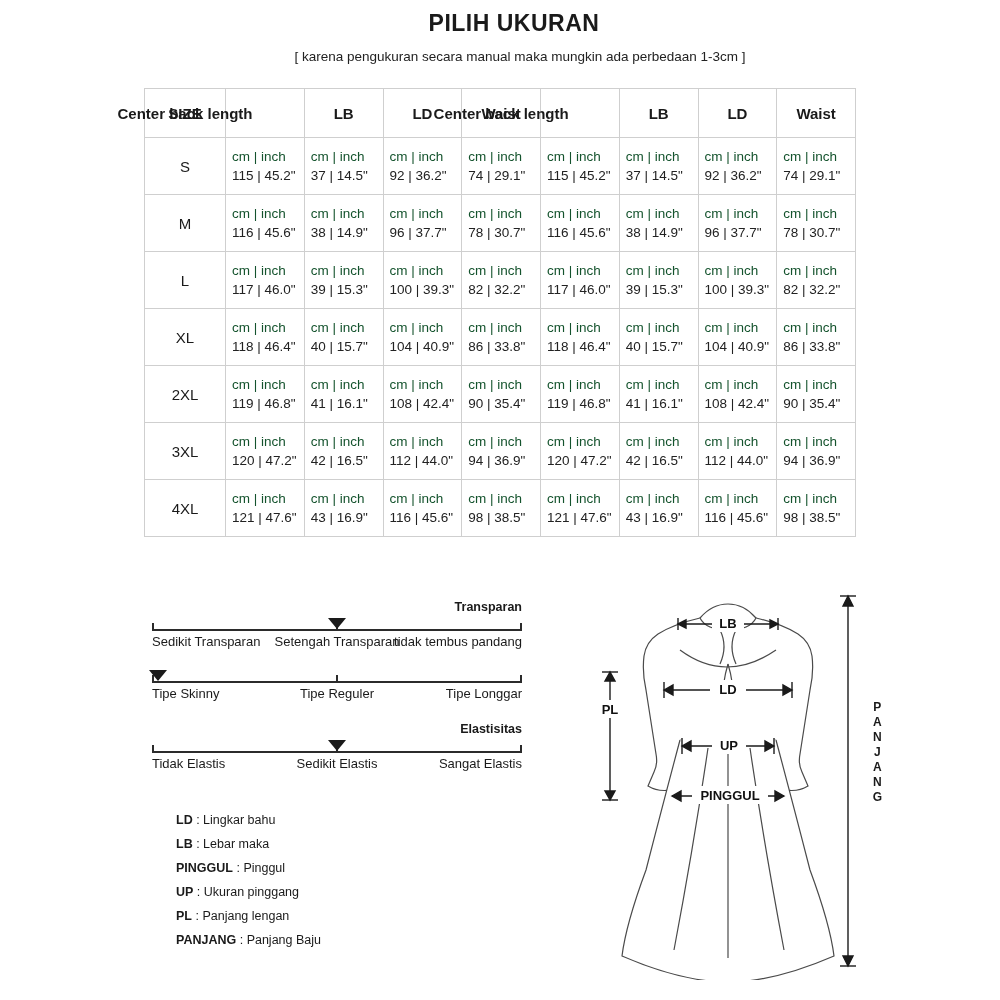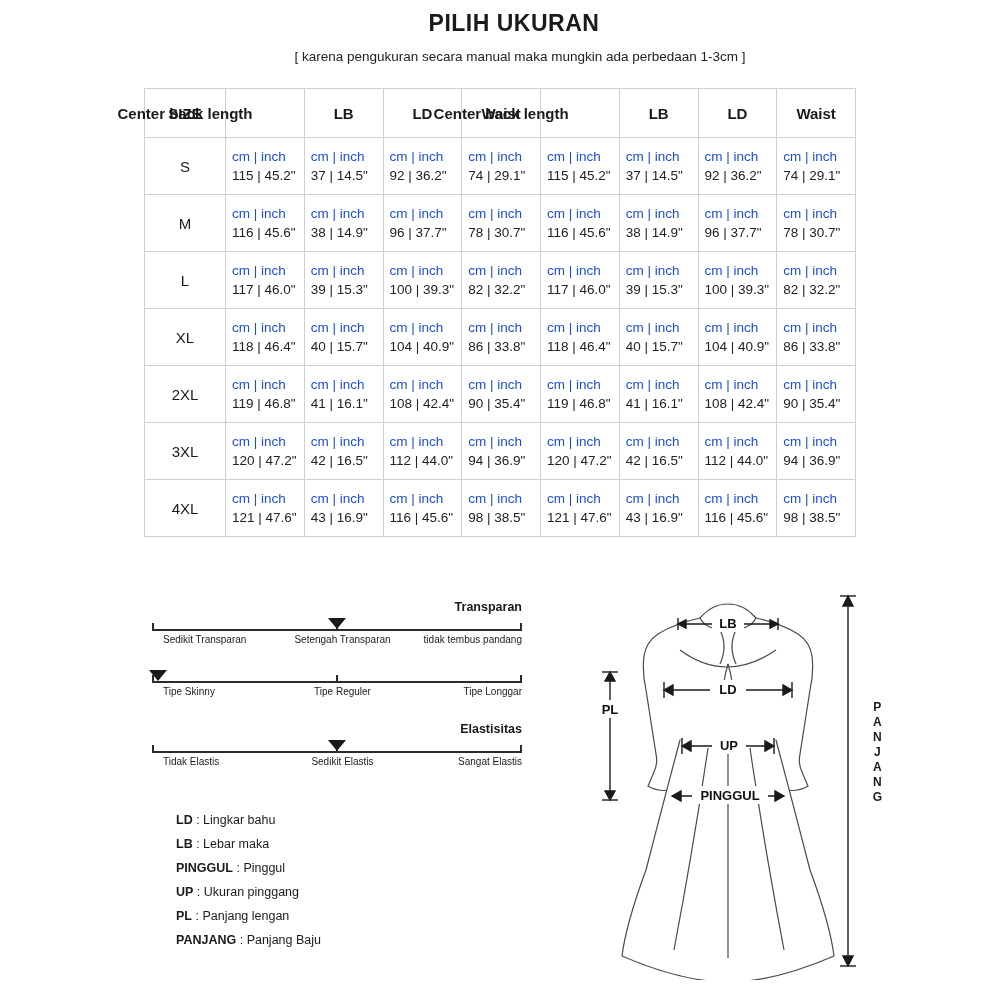--- a/index.html
+++ b/index.html
@@ -74,21 +74,21 @@
     height:56px;
     font-size:13.5px;
     padding:0 6px;
     text-align:left;
   }
   table.size-table tbody td.size-cell{
     text-align:center;
     font-size:15px;
   }
   .cell-line{line-height:19px; white-space:nowrap;}
-  .cell-line.top{color:#1d4ed8;}
+  .cell-line.top{color:#14532d;}
   .cell-line.bot{color:#222;}
 
   
   .sliders{
     position:absolute;
     left:152px;
     top:600px;
     width:370px;
     text-align:right;
   }
@@ -117,22 +117,21 @@
     top:0;
     width:0;height:0;
     border-left:9px solid transparent;
     border-right:9px solid transparent;
     border-top:11px solid #1a1a1a;
     transform:translateX(-50%);
   }
   .slider-opts{
     position:relative;
     height:16px;
-    font-size:10px;
-    margin-left:11px;
+    font-size:13px;
   }
   .slider-opts span{
     position:absolute;
     top:0;
     white-space:nowrap;
   }
   .opt-left{left:0;}
   .opt-mid{left:50%;transform:translateX(-50%);}
   .opt-right{right:0;}
 

